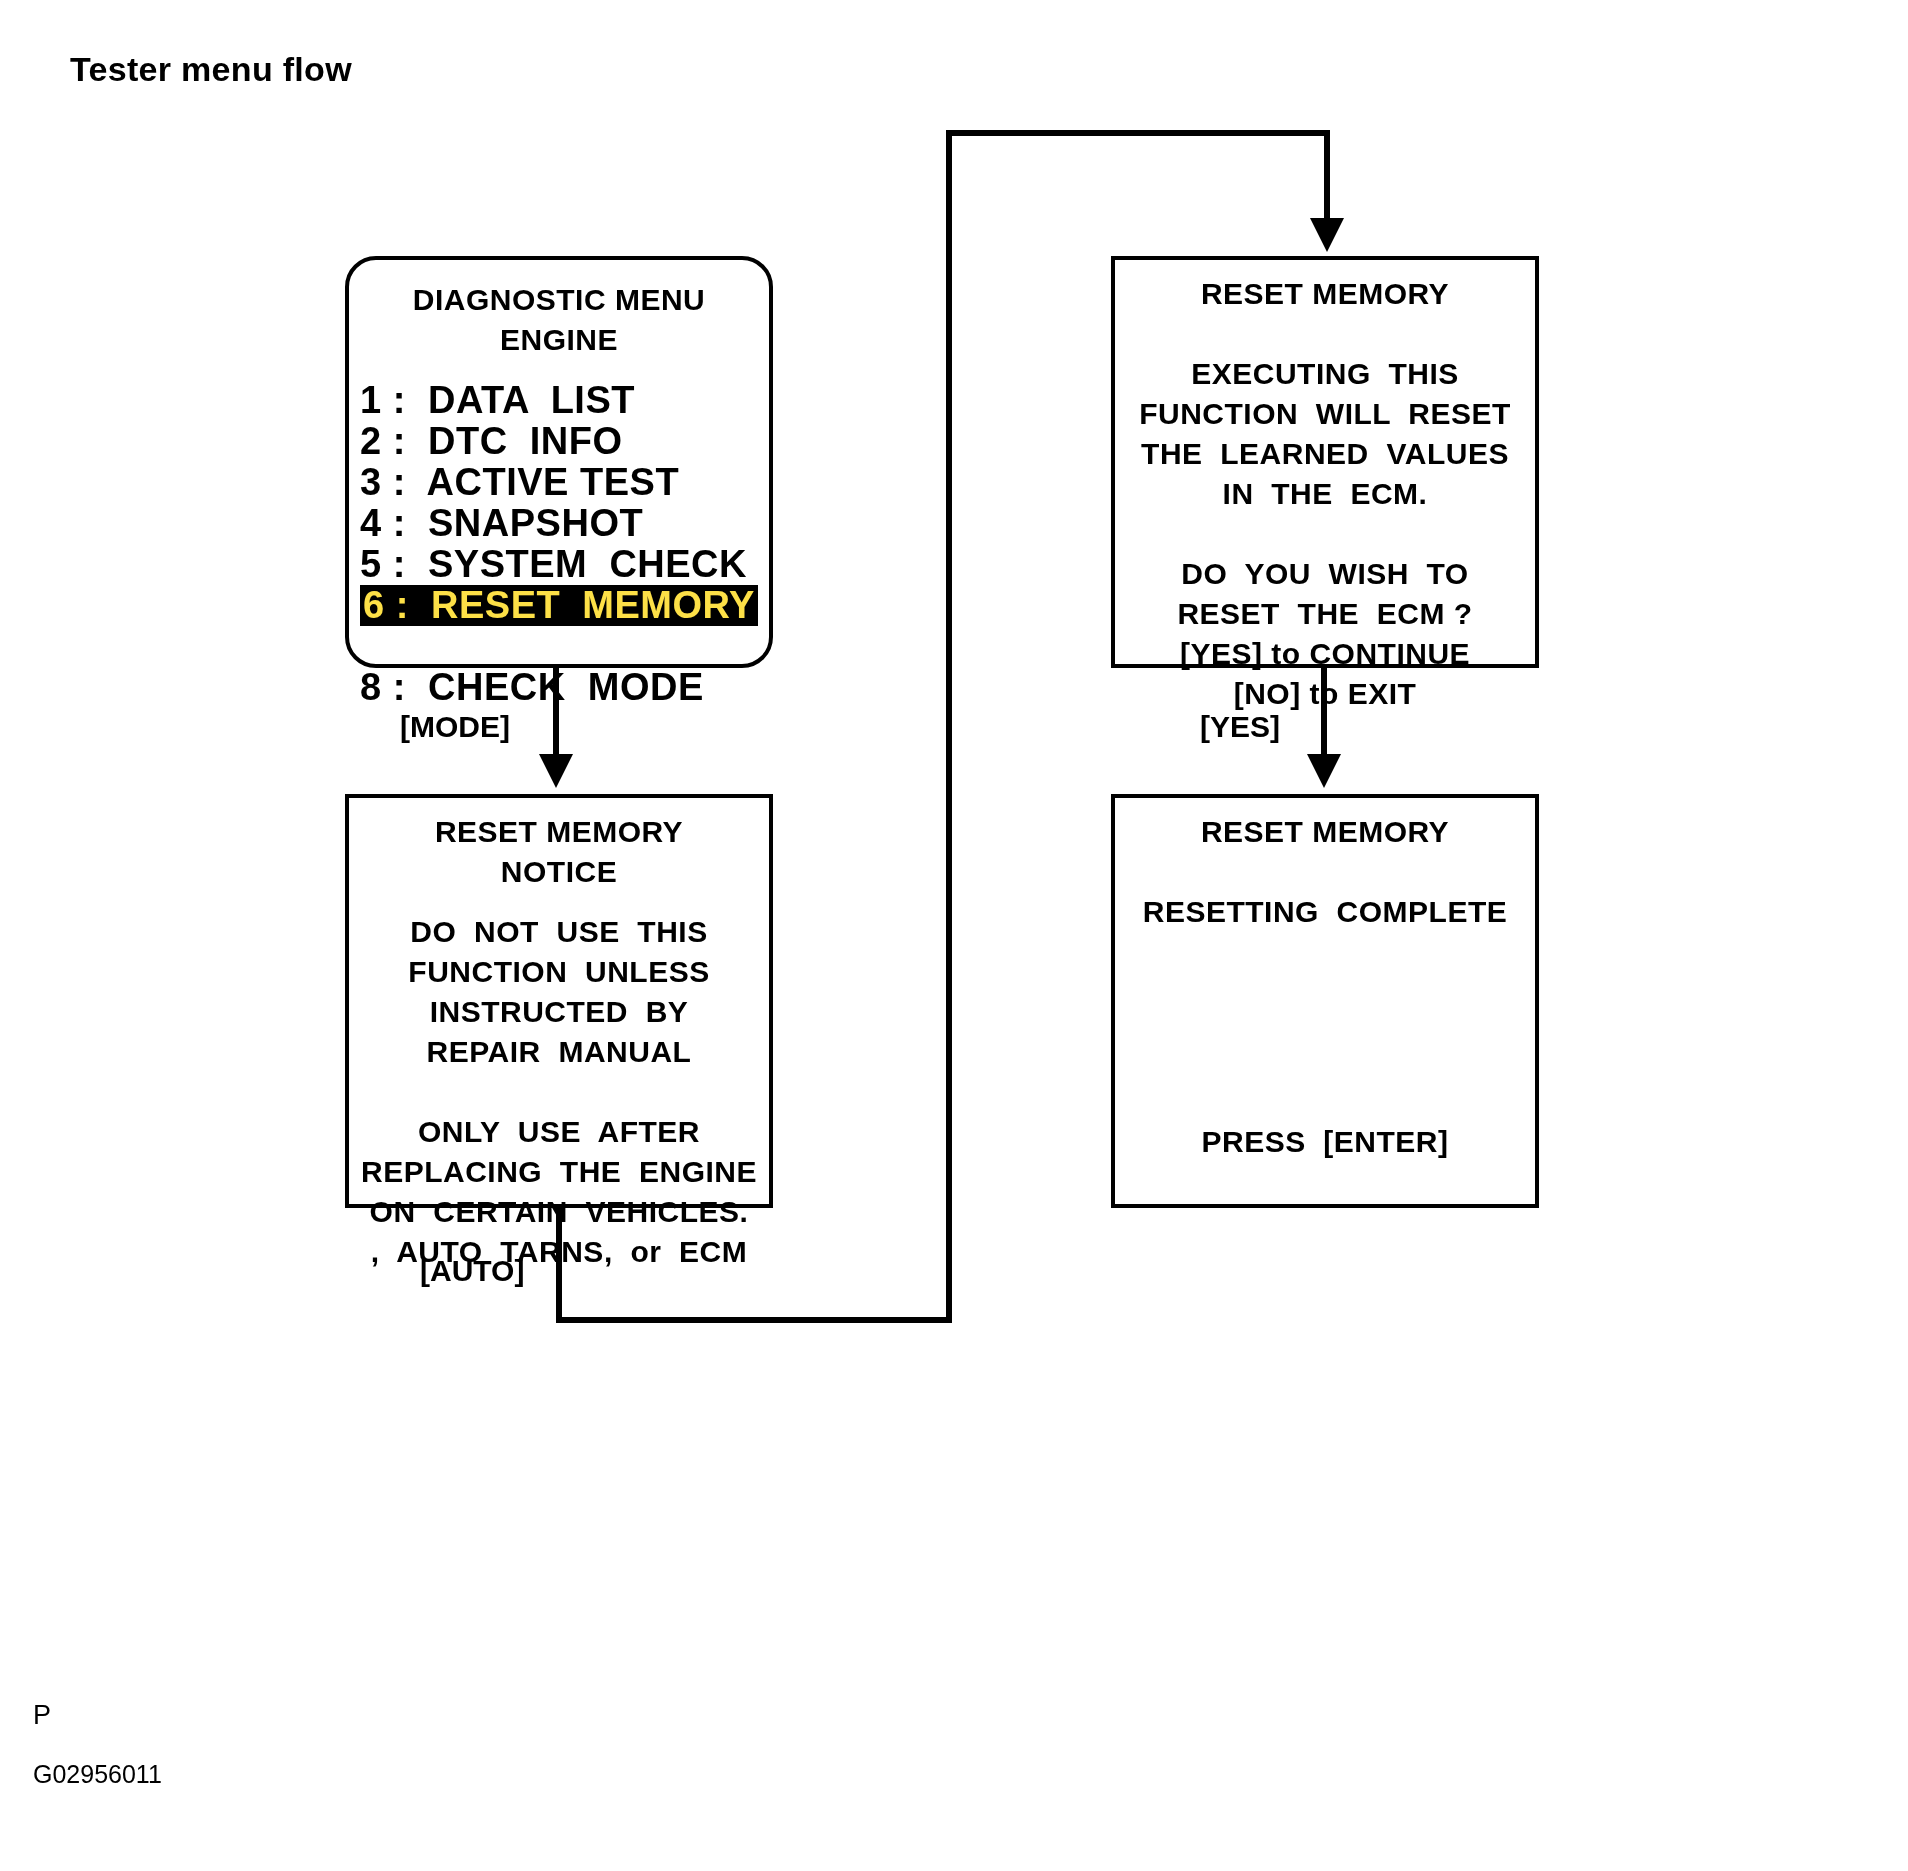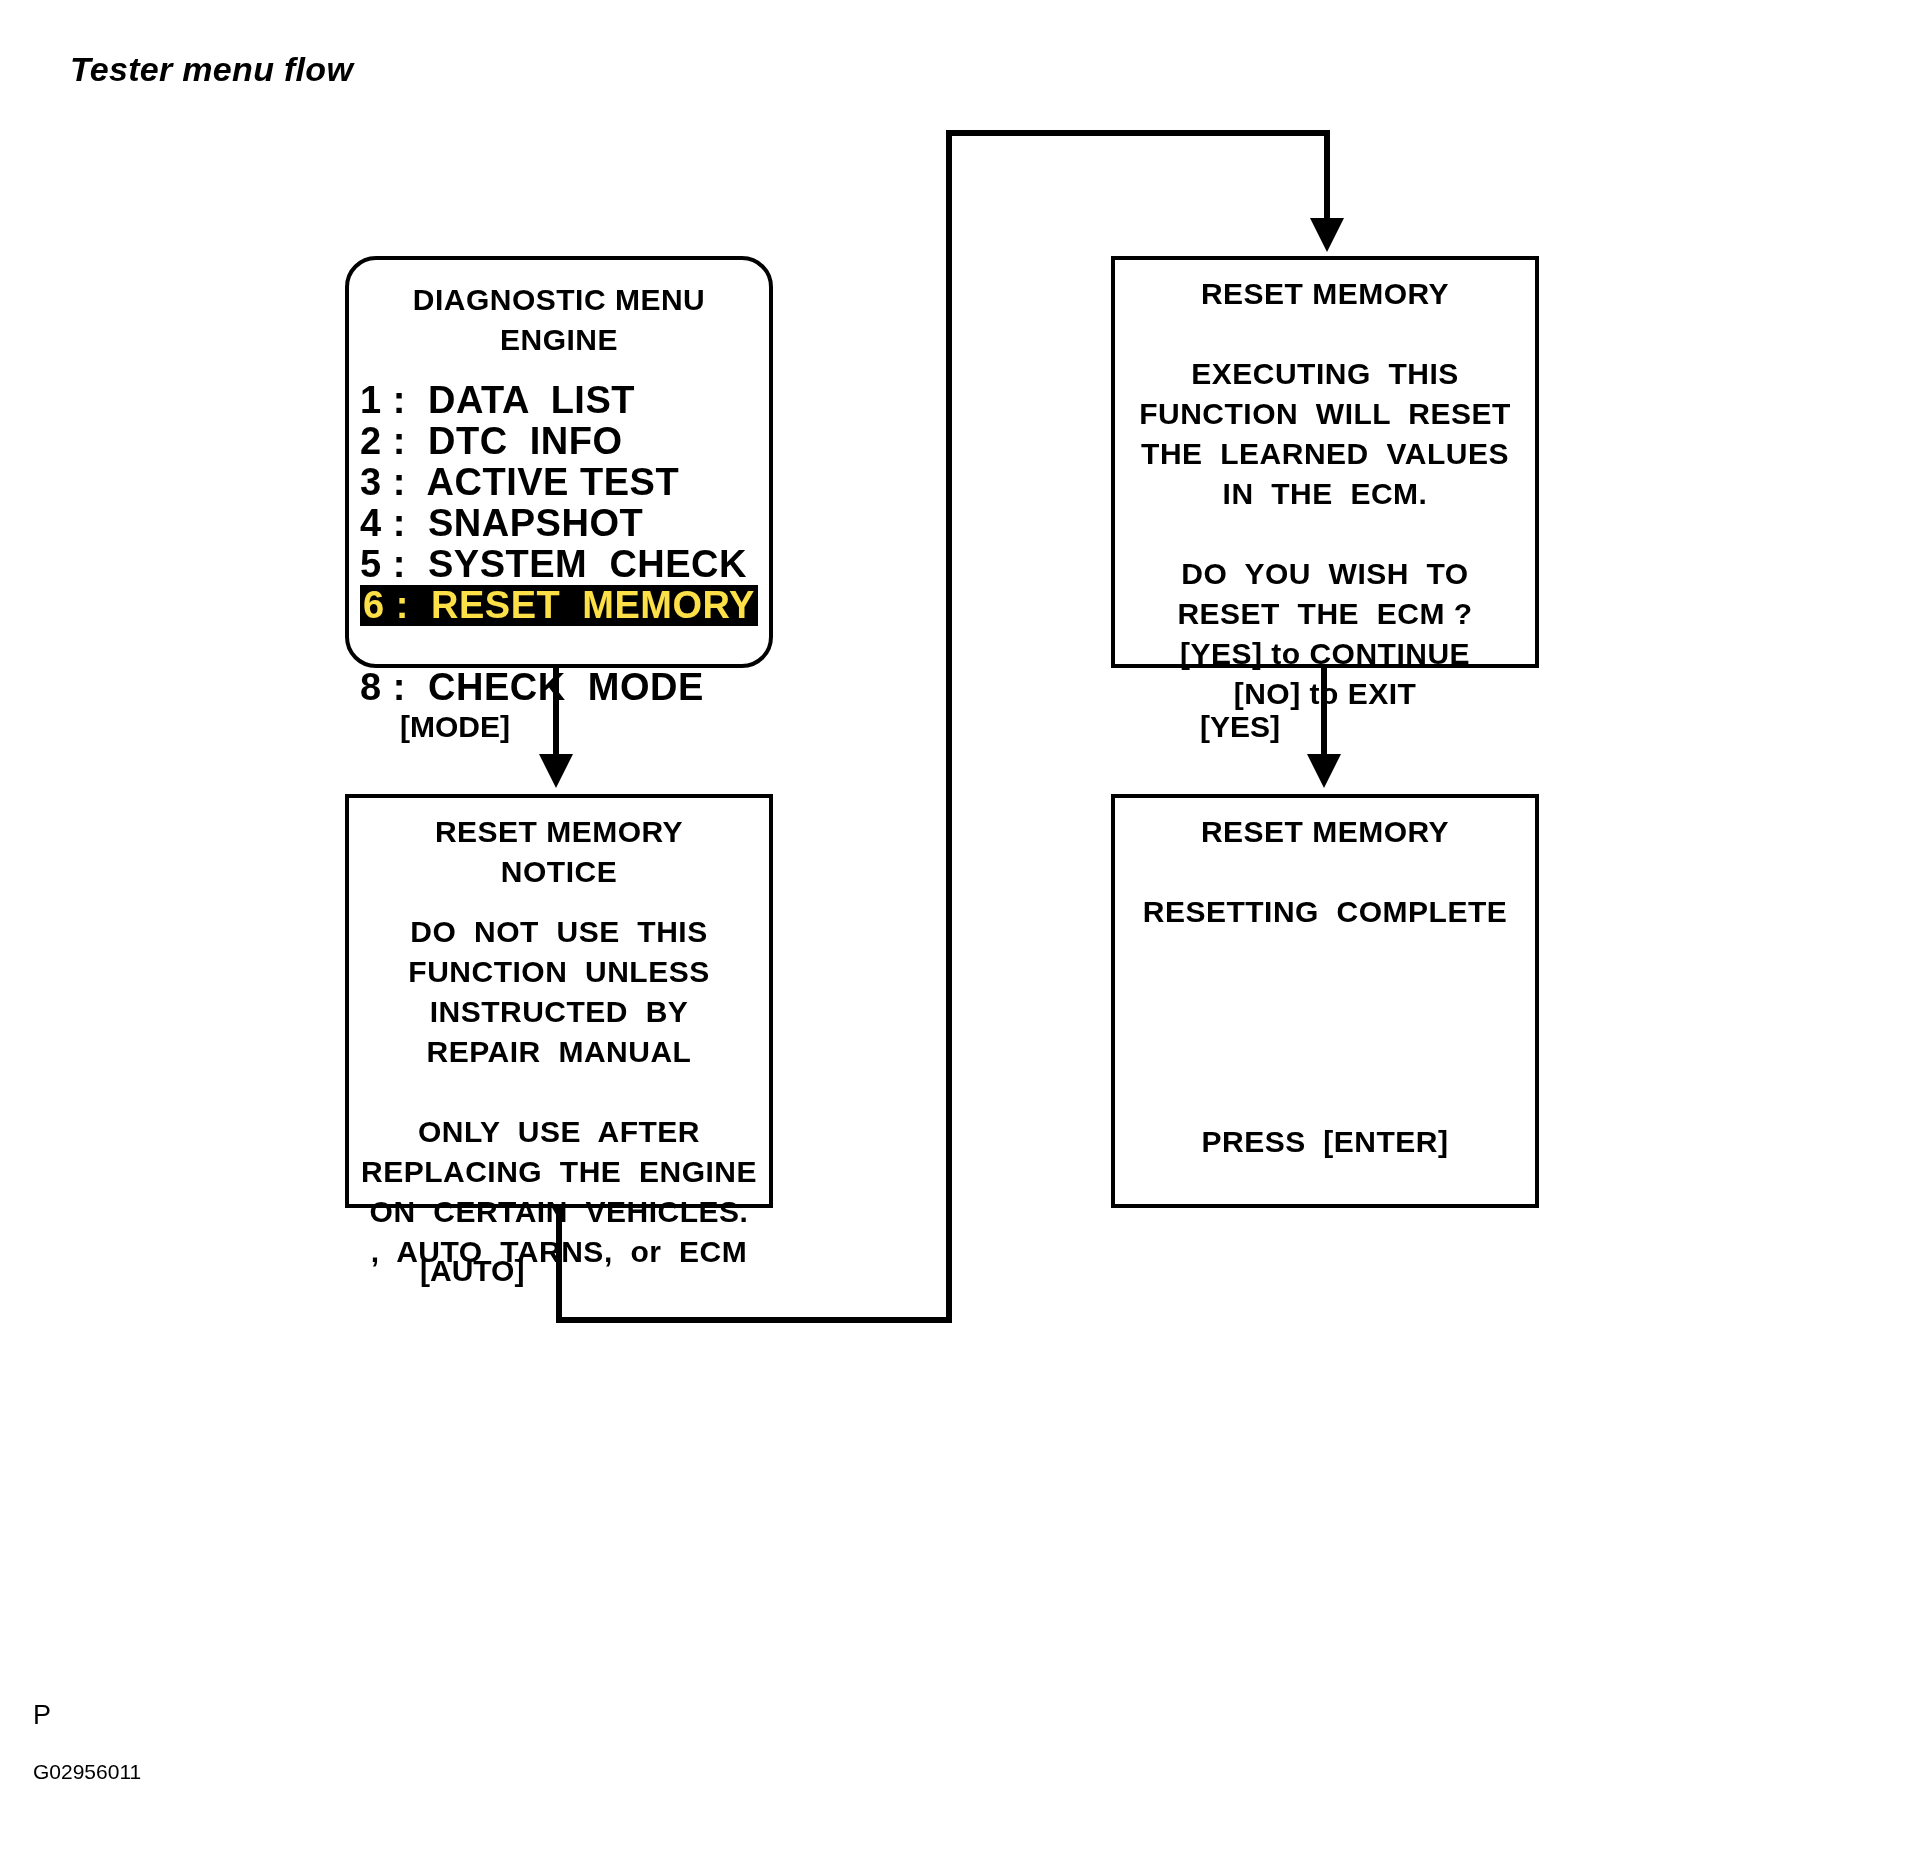--- a/index.html
+++ b/index.html
@@ -20,21 +20,20 @@
   }
 
   
   .page-title {
     position: absolute;
     left: 70px;
     top: 50px;
     font-size: 34px;
     font-weight: bold;
     letter-spacing: 0.3px;
-    font-style: italic;
   }
 
   
   .screen-box {
     position: absolute;
     box-sizing: border-box;
     border: 4px solid #000000;
     background: #ffffff;
     text-align: center;
     font-weight: bold;
@@ -132,21 +131,21 @@
     white-space: nowrap;
   }
 
   
   .footer-text {
     position: absolute;
     font-size: 27px;
     font-weight: normal;
   }
   #footer-p { left: 33px; top: 1700px; }
-  #footer-code { left: 33px; top: 1760px; font-size: 21px; }
+  #footer-code { left: 33px; top: 1760px; font-size: 25px; }
 </style>
 </head>
 <body>
 
 <div id="page">
 
   <div class="page-title">Tester menu flow</div>
 
   <div class="vline" style="left:556px; top:1208px; height:115px;"></div>
 

